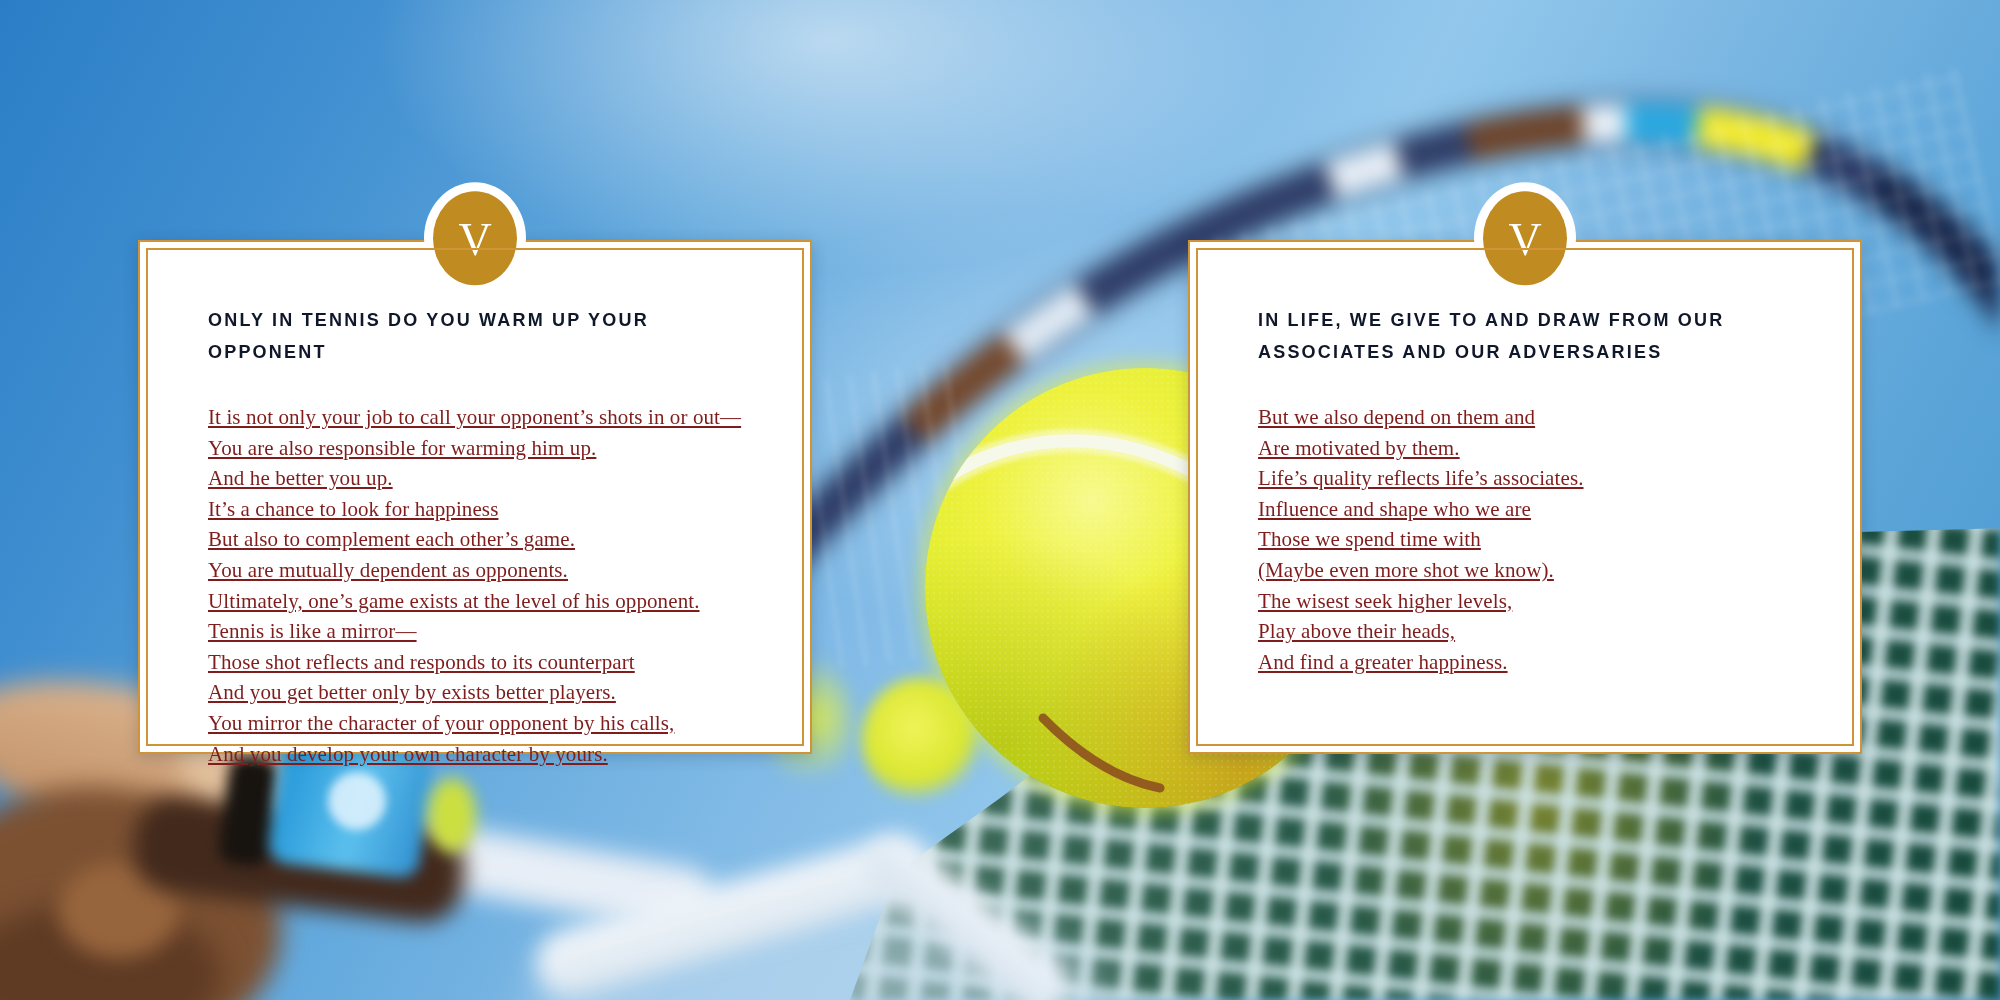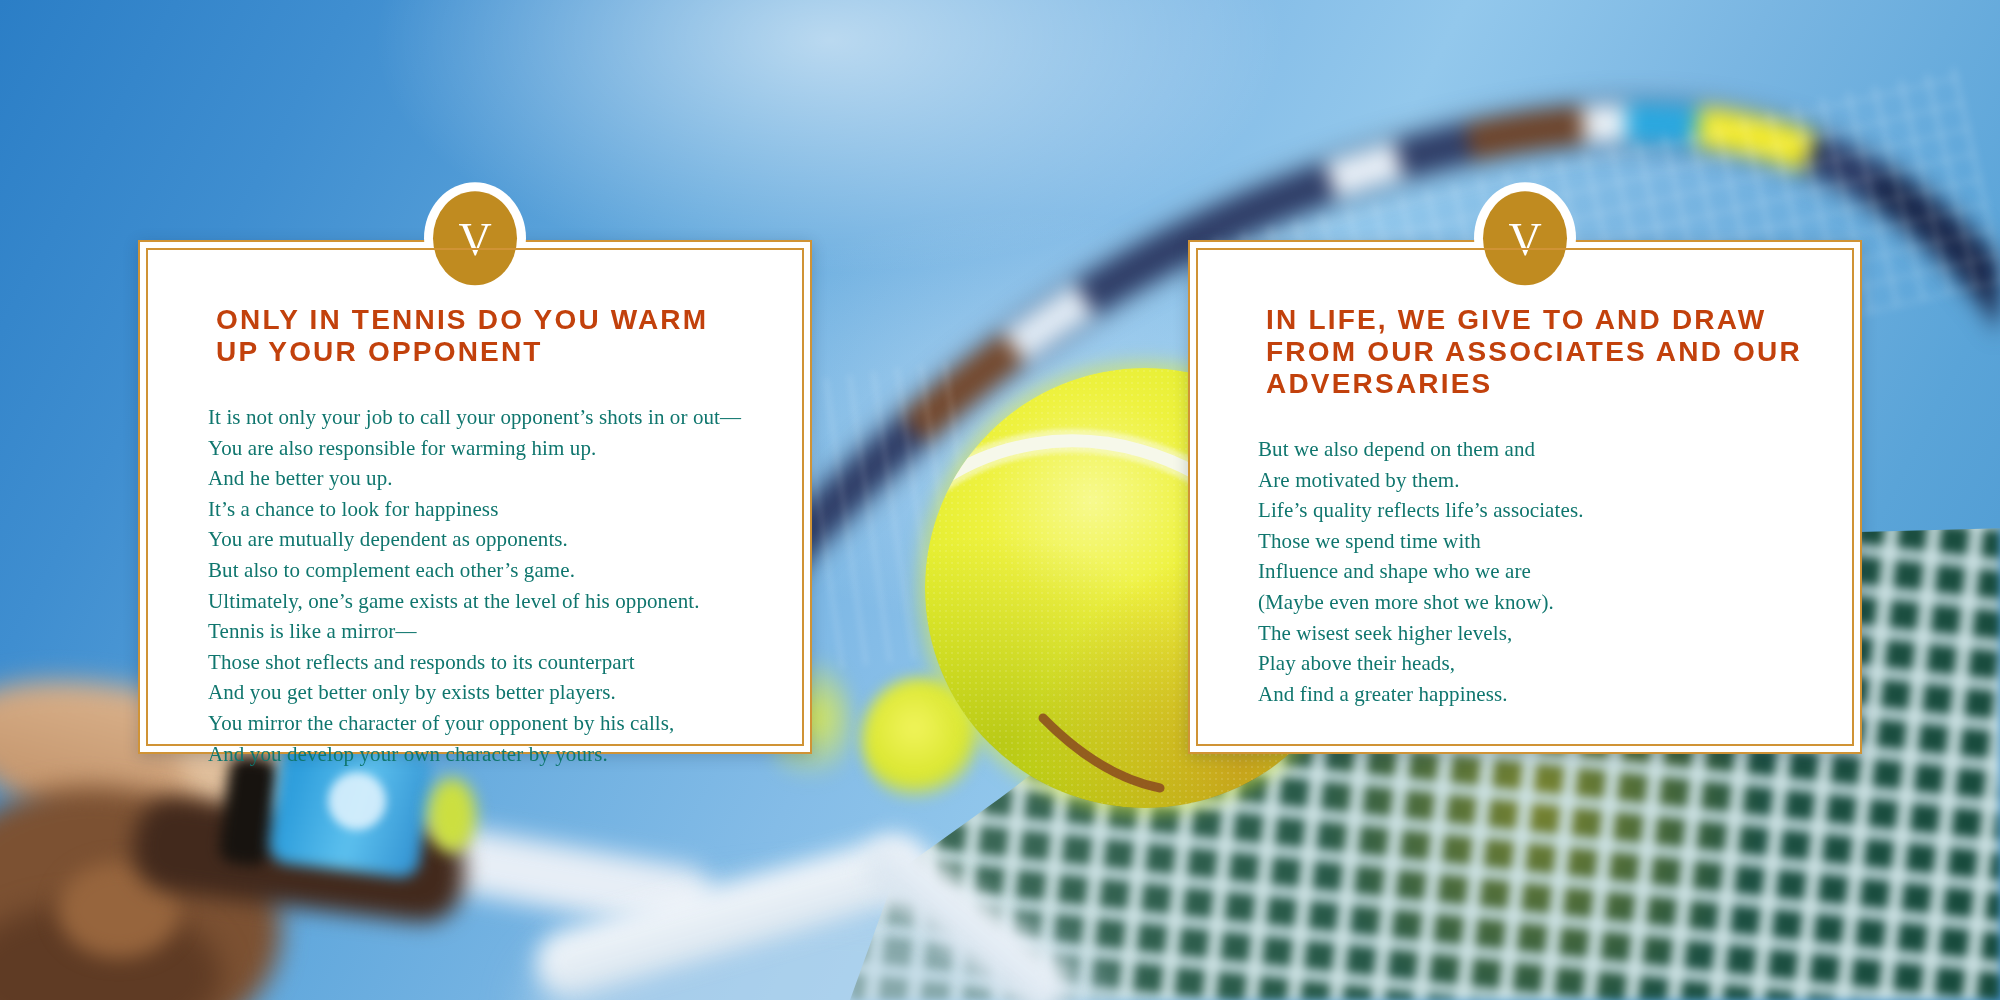--- a/index.html
+++ b/index.html
@@ -86,23 +86,23 @@
     border:2px solid #d09335;box-shadow:0 3px 14px rgba(25,45,75,.22);z-index:10;}
   .card-left{left:138px;}
   .card-right{left:1188px;}
   .card-inner-border{position:absolute;inset:6px;border:2px solid #d09335;}
   .badge{position:absolute;left:50%;top:0;transform:translate(-50%,-54%);
     width:84px;height:94px;border-radius:50%;background:#c08b20;
     box-shadow:0 0 0 9px #ffffff;display:flex;align-items:center;justify-content:center;}
   .badge span{color:#ffffff;font-family:"Liberation Serif",serif;font-size:46px;line-height:1;padding-top:3px;}
   .card-content{position:absolute;inset:8px;padding:54px 50px 0 60px;}
   .heading{font-family:"Liberation Sans",sans-serif;font-weight:700;font-stretch:condensed;
-    font-size:28px;line-height:32px;letter-spacing:2.2px;color:#c2410c;
-    margin:0 0 34px 8px;max-width:575px;text-transform:uppercase;}
-  .verse p{margin:0;font-size:21px;line-height:30.6px;color:#0f766e;letter-spacing:.1px;}
+    font-size:18px;line-height:32px;letter-spacing:2.2px;color:#0f172a;
+    margin:0 0 34px 0;max-width:575px;text-transform:uppercase;}
+  .verse p{margin:0;font-size:21px;line-height:30.6px;color:#7f1d1d;letter-spacing:.1px;text-decoration:underline;}
 </style>
 </head>
 <body>
 
 <div class="canvas">
 
   <div class="bg-layer sky"></div>
 
   <svg class="rim-svg" width="2000" height="1000" viewBox="0 0 2000 1000">
 
@@ -156,22 +156,22 @@
       <span>V</span>
     </div>
     <div class="card-inner-border"></div>
     <div class="card-content">
       <h2 class="heading">ONLY IN TENNIS DO YOU WARM UP YOUR OPPONENT</h2>
       <div class="verse">
         <p>It is not only your job to call your opponent’s shots in or out—</p>
         <p>You are also responsible for warming him up.</p>
         <p>And he better you up.</p>
         <p>It’s a chance to look for happiness</p>
+        <p>But also to complement each other’s game.</p>
         <p>You are mutually dependent as opponents.</p>
-        <p>But also to complement each other’s game.</p>
         <p>Ultimately, one’s game exists at the level of his opponent.</p>
         <p>Tennis is like a mirror—</p>
         <p>Those shot reflects and responds to its counterpart</p>
         <p>And you get better only by exists better players.</p>
         <p>You mirror the character of your opponent by his calls,</p>
         <p>And you develop your own character by yours.</p>
       </div>
     </div>
   </section>
 
@@ -179,22 +179,22 @@
     <div class="badge">
       <span>V</span>
     </div>
     <div class="card-inner-border"></div>
     <div class="card-content">
       <h2 class="heading">IN LIFE, WE GIVE TO AND DRAW FROM OUR ASSOCIATES AND OUR ADVERSARIES</h2>
       <div class="verse">
         <p>But we also depend on them and</p>
         <p>Are motivated by them.</p>
         <p>Life’s quality reflects life’s associates.</p>
+        <p>Influence and shape who we are</p>
         <p>Those we spend time with</p>
-        <p>Influence and shape who we are</p>
         <p>(Maybe even more shot we know).</p>
         <p>The wisest seek higher levels,</p>
         <p>Play above their heads,</p>
         <p>And find a greater happiness.</p>
       </div>
     </div>
   </section>
 
 </div>
 

